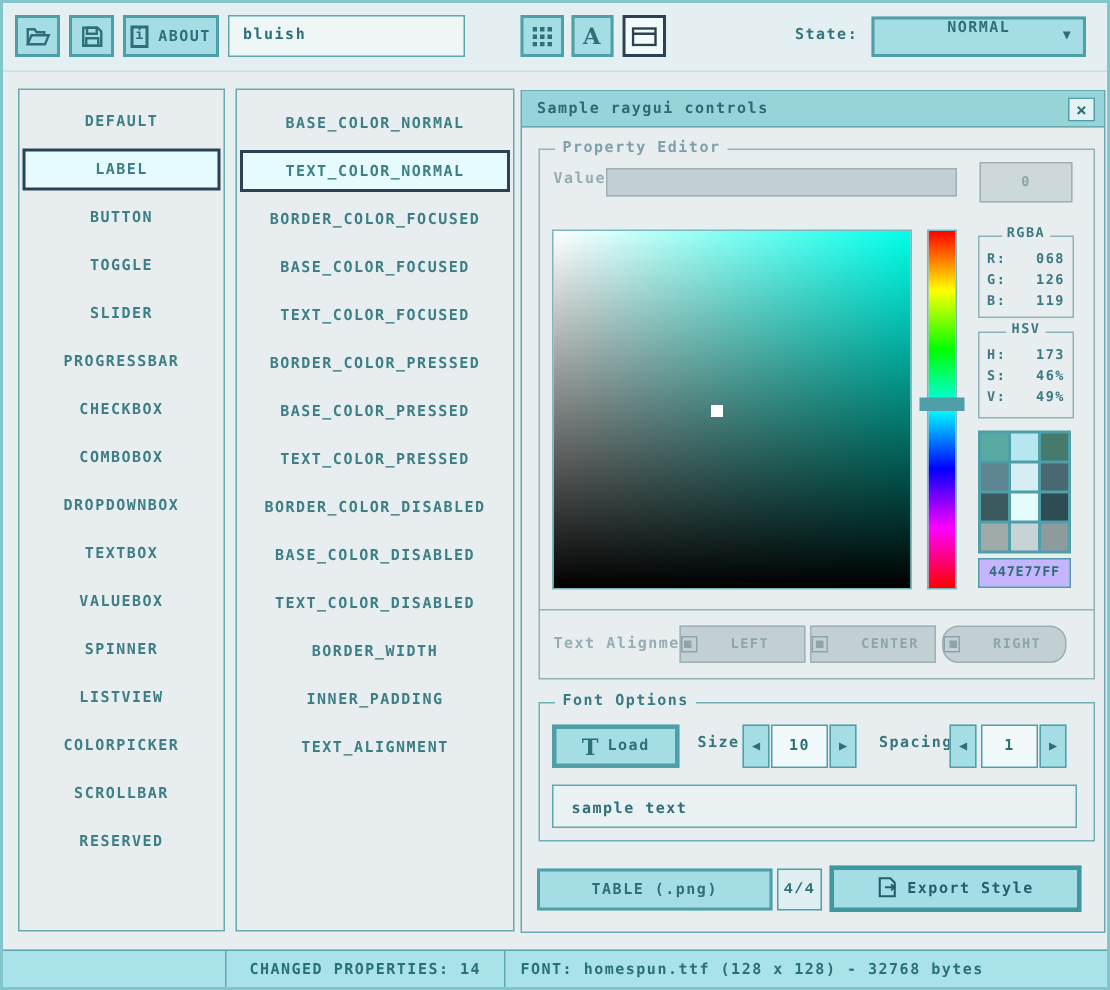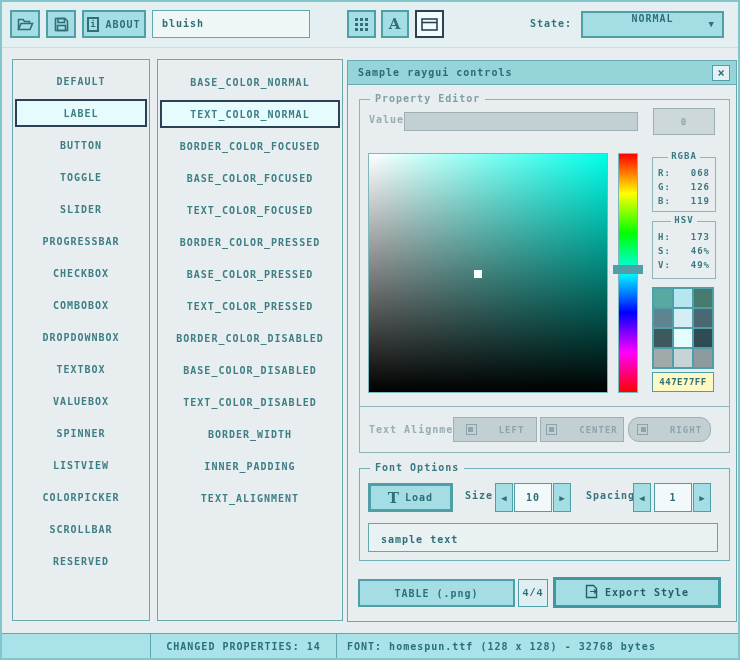--- a/index.html
+++ b/index.html
@@ -96,31 +96,31 @@
   .mg-row { display:flex; justify-content:space-between; line-height:14px; }
   .mg-rgba { top:96px; height:55px; }
   .mg-hsv  { top:160px; height:58px; }
 
   .swatches { position:absolute; left:304px; top:226px; width:62px; height:82px;
               background:#4f9fa8; padding:2px; display:grid;
               grid-template-columns:repeat(3,1fr); grid-template-rows:repeat(4,1fr);
               gap:2px; }
   .swatch { cursor:pointer; }
   .hexbox { position:absolute; left:304px; top:311px; width:62px; height:20px;
-            background:#fef9c3; border:1px solid #4f9fa8; color:#2f6f78;
+            background:#c4b5fd; border:1px solid #4f9fa8; color:#2f6f78;
             display:flex; align-items:center; justify-content:center; font-size:9px;
             letter-spacing:0.5px; }
 
   .pe-sep { position:absolute; left:11px; top:345px; width:371px; height:1px;
             background:#8fb4b8; }
 
   .align-label { position:absolute; left:21px; top:363px; }
   .albtn { position:absolute; top:356px; height:25px; background:#c3d0d3;
            border:1px solid #9db1b5; color:#8da4a9; display:flex; align-items:center;
-           justify-content:center; gap:22px; font-size:9px; }
+           gap:22px; font-size:9px; }
   .albtn-left { left:105px; width:84px; }
   .albtn-center { left:192px; width:84px; }
   .albtn-right { left:280px; width:83px;border-radius:11px; }
   .al-ico { width:11px; height:11px; border:1px solid #8da4a9; position:relative; }
   .al-ico::after { content:""; position:absolute; width:5px; height:5px;
                    background:#8da4a9; top:2px; }
   .al-ico.al-l::after { left:1px; }
   .al-ico.al-c::after { left:2px; }
   .al-ico.al-r::after { right:1px; }
 

